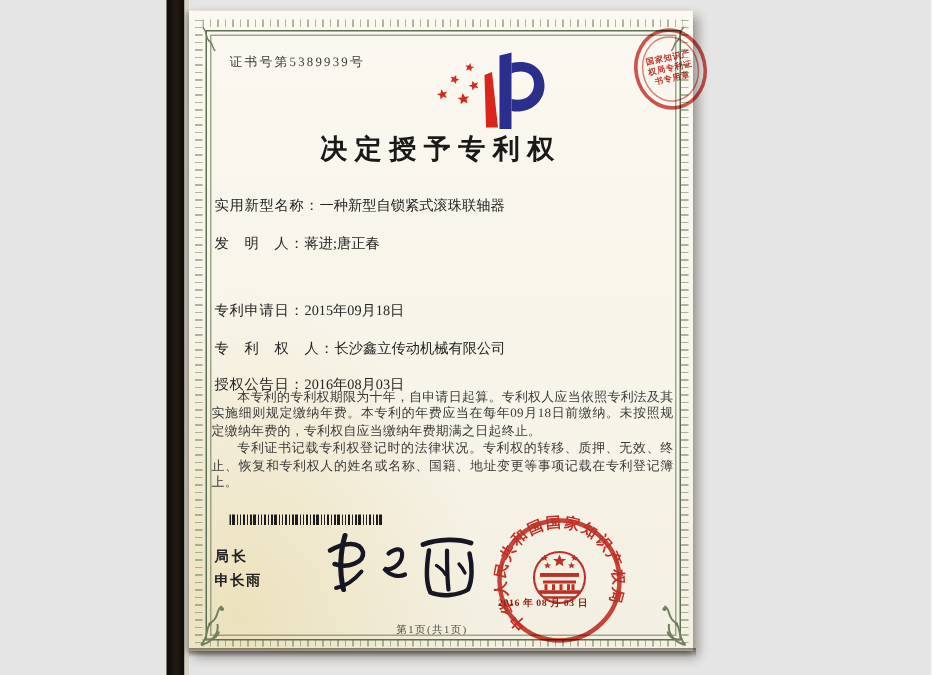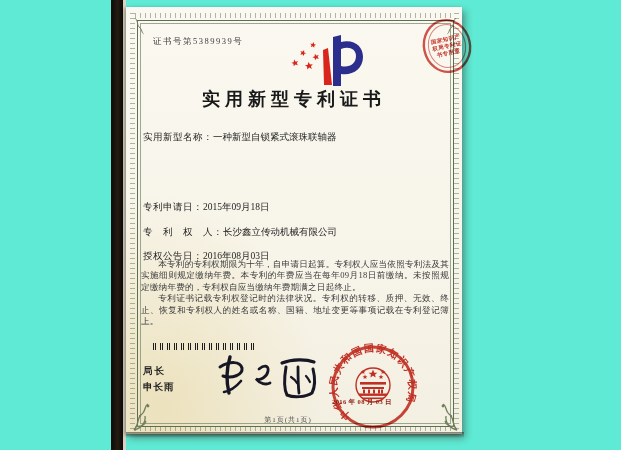--- a/index.html
+++ b/index.html
@@ -1,17 +1,17 @@
 <!DOCTYPE html>
 <html><head>
 <meta charset="utf-8">
 <style>
   html,body{margin:0;padding:0;background:#ffffff;}
   .scene{position:relative;width:621px;height:450px;overflow:hidden;
-         background:#5eead4;font-family:"Liberation Serif","DejaVu Serif",serif;}
+         background:#e5e5e5;font-family:"Liberation Serif","DejaVu Serif",serif;}
   .spine{position:absolute;left:111px;top:0;width:12px;height:450px;
          background:linear-gradient(90deg,#0c0a08,#241b12 55%,#0e0b08);}
   .page-edge{position:absolute;left:123px;top:0;width:3px;height:450px;background:#d8d3c4;}
   .paper{position:absolute;left:126px;top:7px;width:336px;height:427px;
          background:
            radial-gradient(ellipse at 10% 94%, rgba(224,202,128,0.38), transparent 38%),
            linear-gradient(180deg,#faf8f0 0%,#f7f4e9 60%,#f3efe1 100%);
          box-shadow:3px 4px 7px rgba(55,45,35,.45), -2px 1px 3px rgba(0,0,0,.25);}
   .lace{position:absolute;background:repeating-linear-gradient(90deg,rgba(108,128,94,.55) 0 1px,transparent 1px 5px);}
   .lace.top{left:9px;right:7px;top:6px;height:5px;}
@@ -105,24 +105,27 @@
         <use href="#st" transform="translate(27,12) scale(0.75) rotate(12)"></use>
         <use href="#st" transform="translate(30,24) scale(0.85) rotate(-20)"></use>
         <polygon points="37,17 42,15 46,52 38,52"></polygon>
       </g>
       <g fill="#2b2e8c">
         <polygon points="47,4 55,2 55,53 47,53"></polygon>
         <path d="M55 9 C69 6 77 14 77 24 C77 36 66 43 55 41 L55 33 C63 35 70 31 70 23 C70 15 62 13 55 16 Z"></path>
       </g>
     </svg>
 
-    <div class="title">实用新型专利证书</div>
+    <div class="title">决定授予专利权</div>
 
     <div class="row" style="top:124px">
       <span class="lab">实用新型名称：</span><span>一种新型自锁紧式滚珠联轴器</span>
+    </div>
+    <div class="row" style="top:149px">
+      <span class="lab">发　明　人：</span><span>蒋进;唐正春</span>
     </div>
     <div class="row" style="top:194px">
       <span class="lab">专利申请日：</span><span>2015年09月18日</span>
     </div>
     <div class="row" style="top:219px">
       <span class="lab">专　利　权　人：</span><span>长沙鑫立传动机械有限公司</span>
     </div>
     <div class="row" style="top:243px">
       <span class="lab">授权公告日：</span><span>2016年08月03日</span>
     </div>

